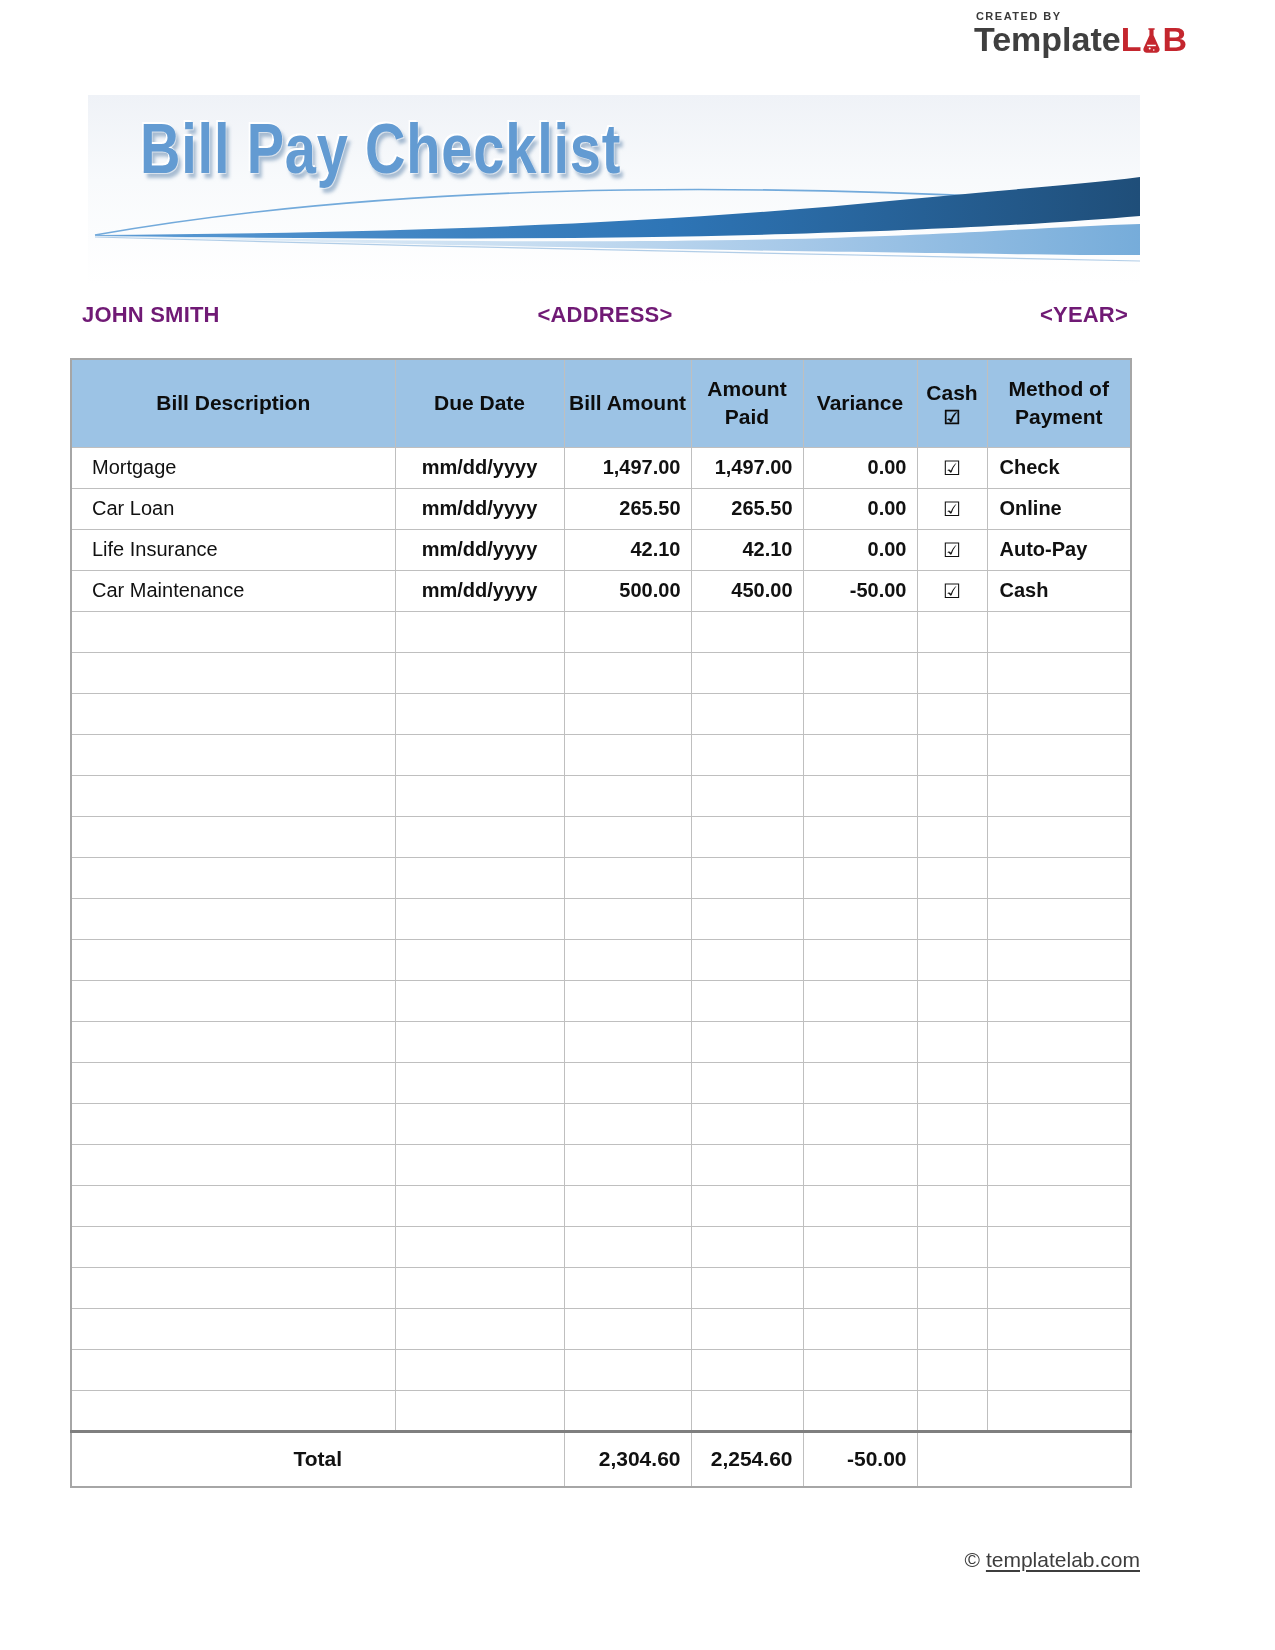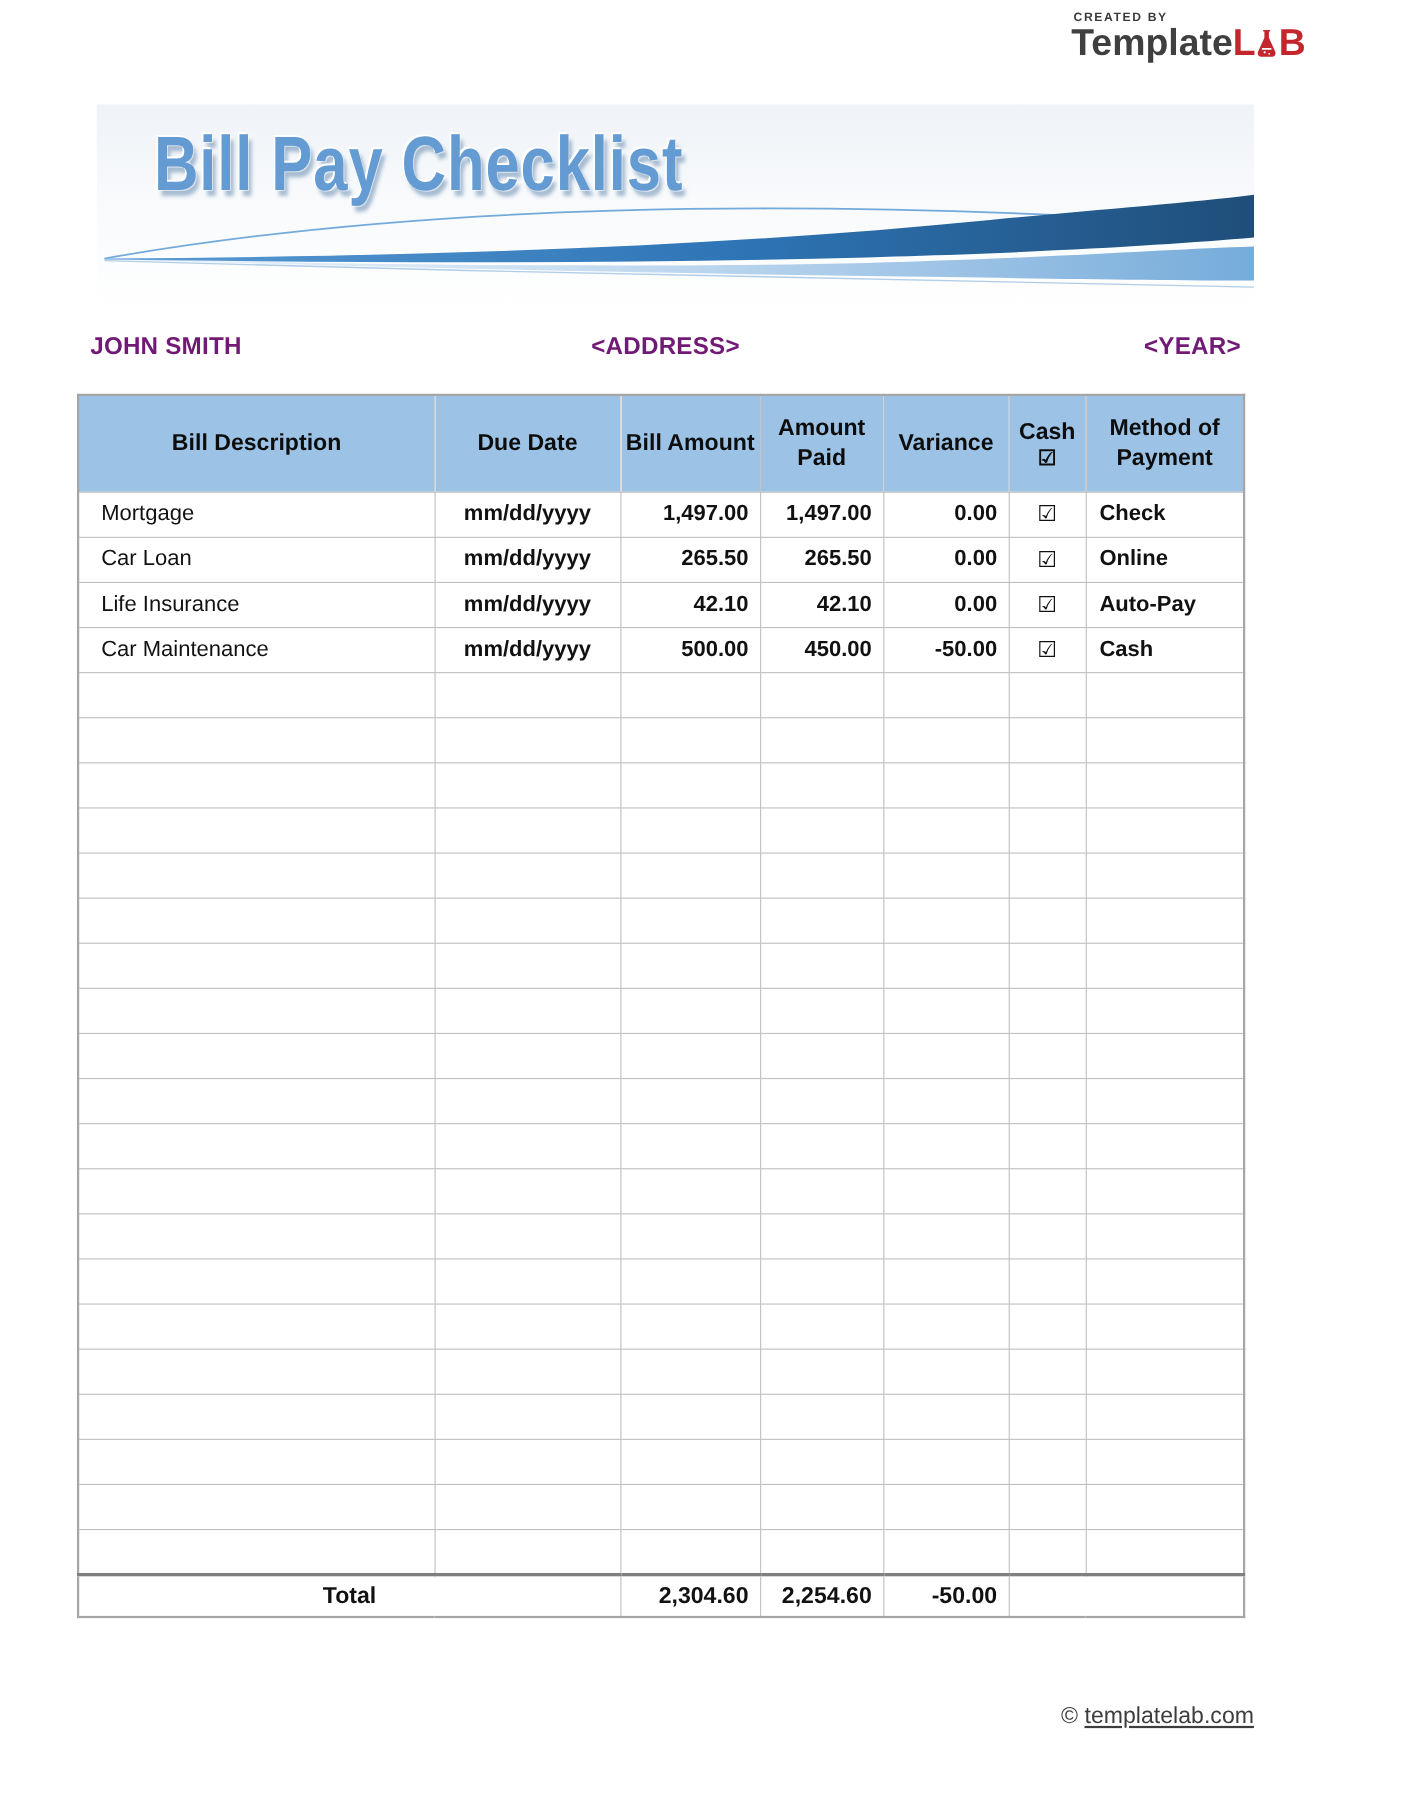--- a/index.html
+++ b/index.html
@@ -67,21 +67,21 @@
   }
   .bill-table thead .paid-box{font-size:19px;line-height:1;margin-top:1px;}
   .bill-table tbody td{height:41px;font-size:20px;background:#ffffff;}
   td.desc{text-align:left;padding-left:20px;font-weight:normal;}
   td.date{text-align:center;font-weight:bold;}
   td.num{text-align:right;padding-right:10px;font-weight:bold;}
   td.paid{text-align:center;font-size:22px;font-weight:normal;}
   td.method{text-align:left;padding-left:12px;font-weight:bold;margin-top:24px;}
   .bill-table tfoot td{
     border-top:3px solid var(--total-border);
-    height:39px;font-size:21px;font-weight:bold;background:#ffffff;
+    height:56px;font-size:21px;font-weight:bold;background:#ffffff;
   }
   .bill-table tfoot .total-label{text-align:center;}
 
   
   .footer{position:absolute;top:1548px;right:135px;font-size:21px;color:#3d3d3d;}
   .footer a{color:#3d3d3d;text-decoration:underline;text-underline-offset:3px;}
 </style>
 </head>
 <body>
 

